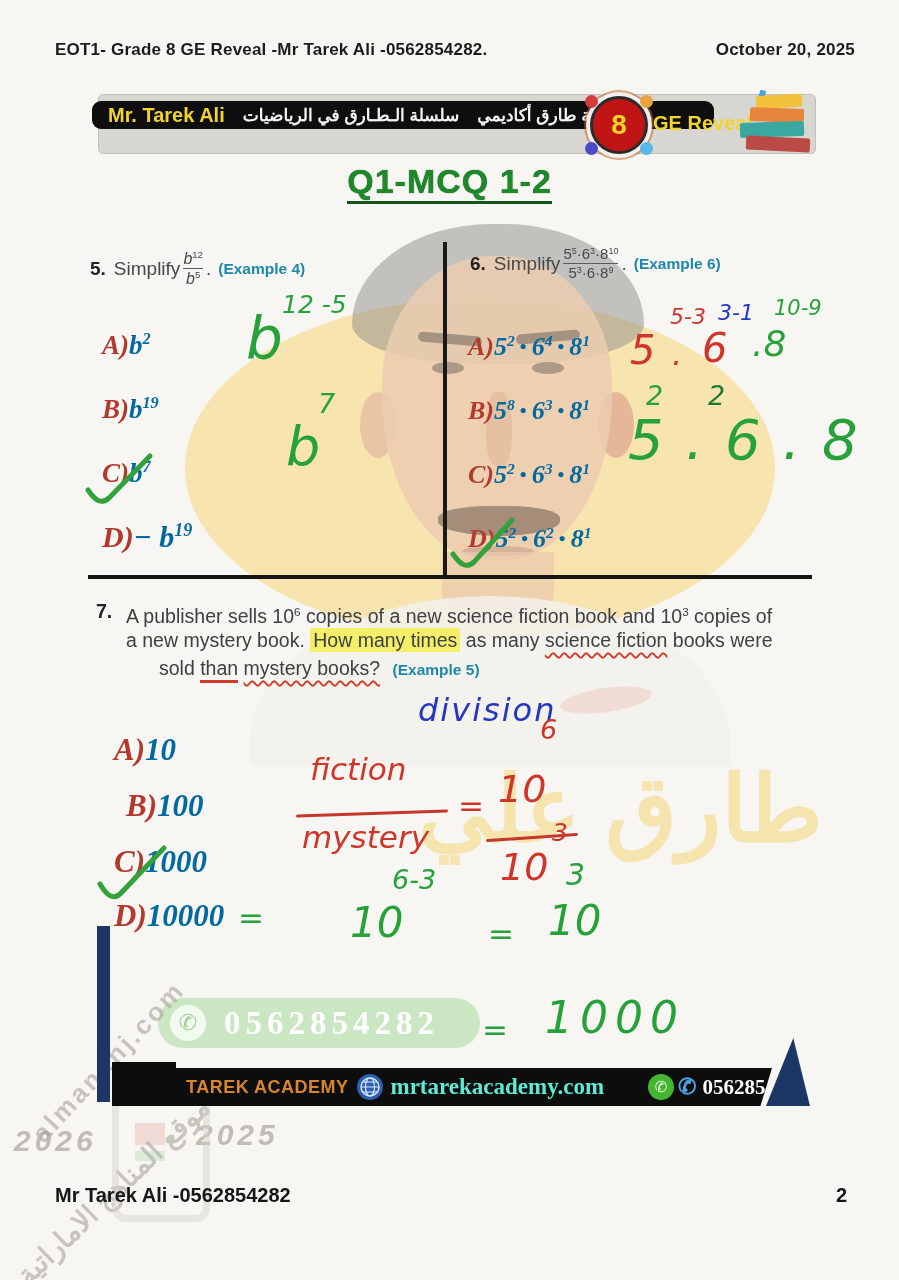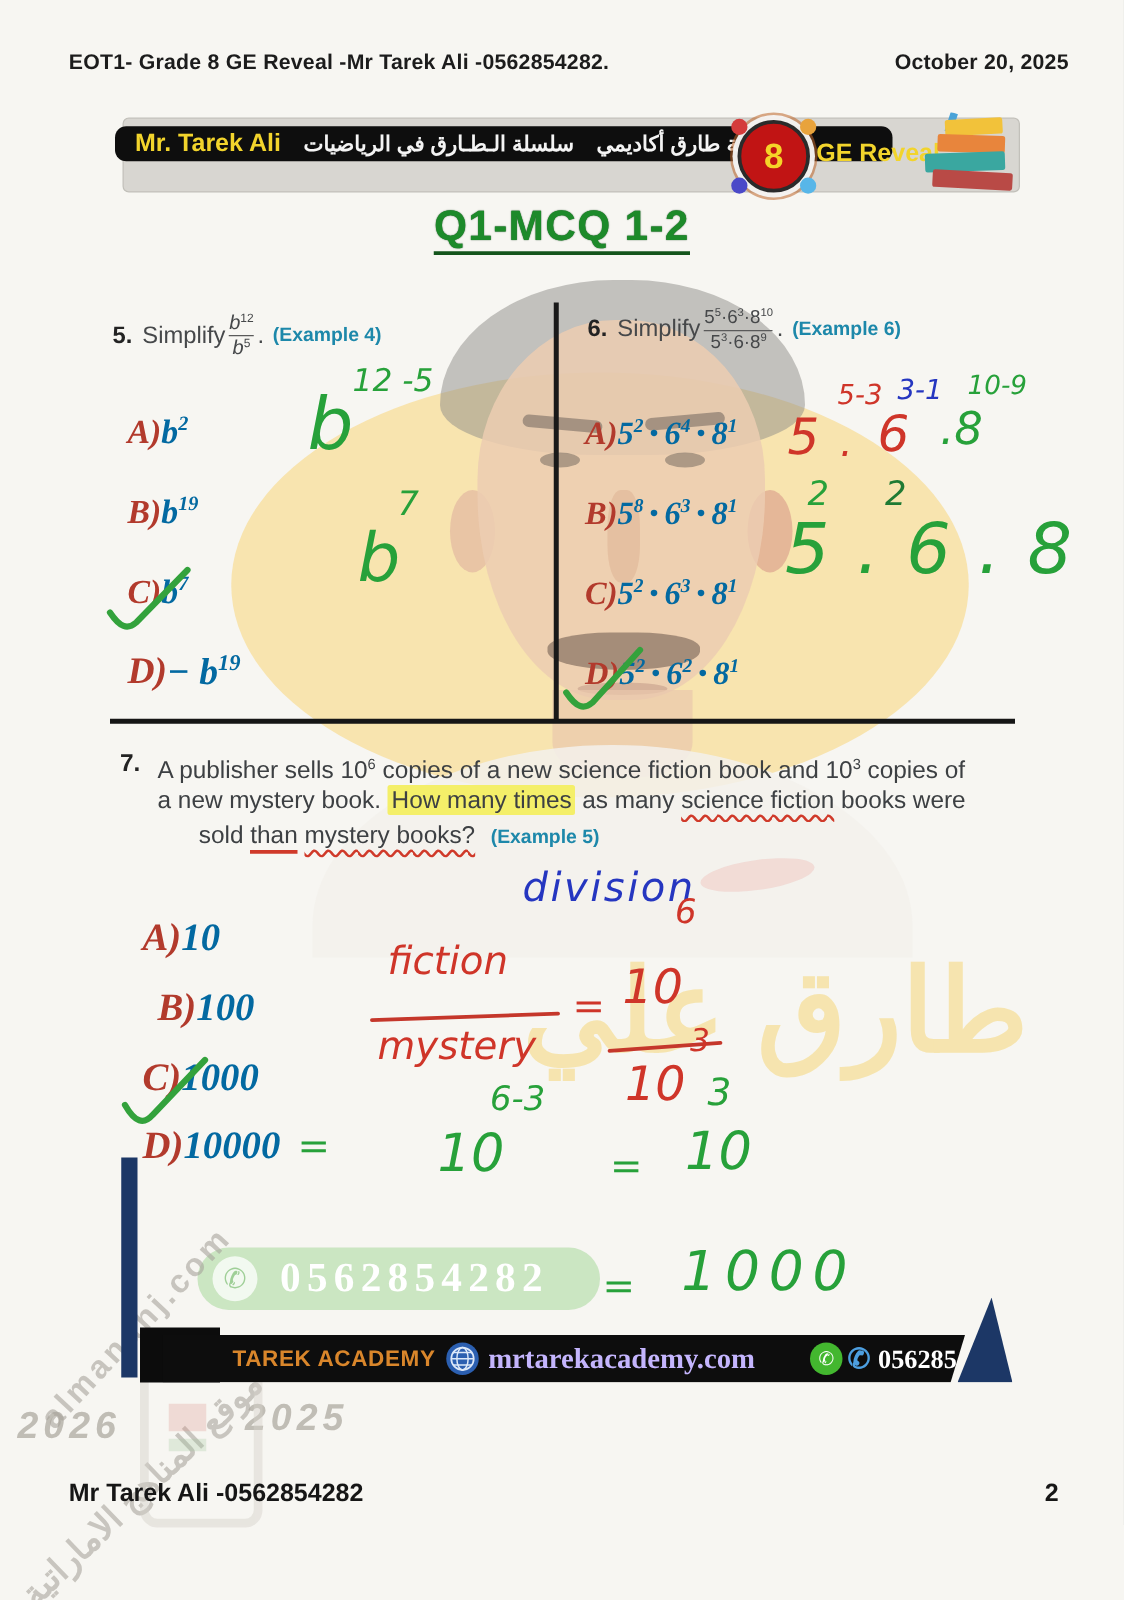--- a/index.html
+++ b/index.html
@@ -49,21 +49,21 @@
   .redline{border-bottom:3px solid #d03a2a;padding-bottom:1px;}
   
   .wm-ar{font-family:sans-serif;font-weight:bold;white-space:nowrap;}
   .wm-gray{color:#b3afa7;font-weight:bold;letter-spacing:4px;font-style:italic;}
   .pill{background:rgba(199,228,190,.92);border-radius:28px;display:flex;align-items:center;}
   .pill-num{color:#ffffff;font-family:"Liberation Serif",serif;font-weight:bold;
             font-size:33px;letter-spacing:5px;}
   
   .bbar{background:#0d0d0d;display:flex;align-items:center;clip-path:polygon(0 0,100% 0,98.2% 100%,0 100%);}
   .bb-brand{color:#d9862b;font-weight:bold;font-size:18px;letter-spacing:.5px;white-space:nowrap;}
-  .bb-site{color:#c4b5fd;font-family:"Liberation Serif",serif;font-weight:bold;font-size:23px;white-space:nowrap;}
+  .bb-site{color:#5eead4;font-family:"Liberation Serif",serif;font-weight:bold;font-size:23px;white-space:nowrap;}
   .bb-phones{color:#fff;font-family:"Liberation Serif",serif;font-weight:bold;font-size:21px;white-space:nowrap;}
   .icon-circle{border-radius:50%;display:flex;align-items:center;justify-content:center;flex:none;}
   .ftr{font-weight:bold;font-size:20px;color:#161616;}
 </style>
 </head>
 <body>
 
 <div class="page">
 
   <div class="abs" style="left:0;top:0;width:899px;height:1280px;">

